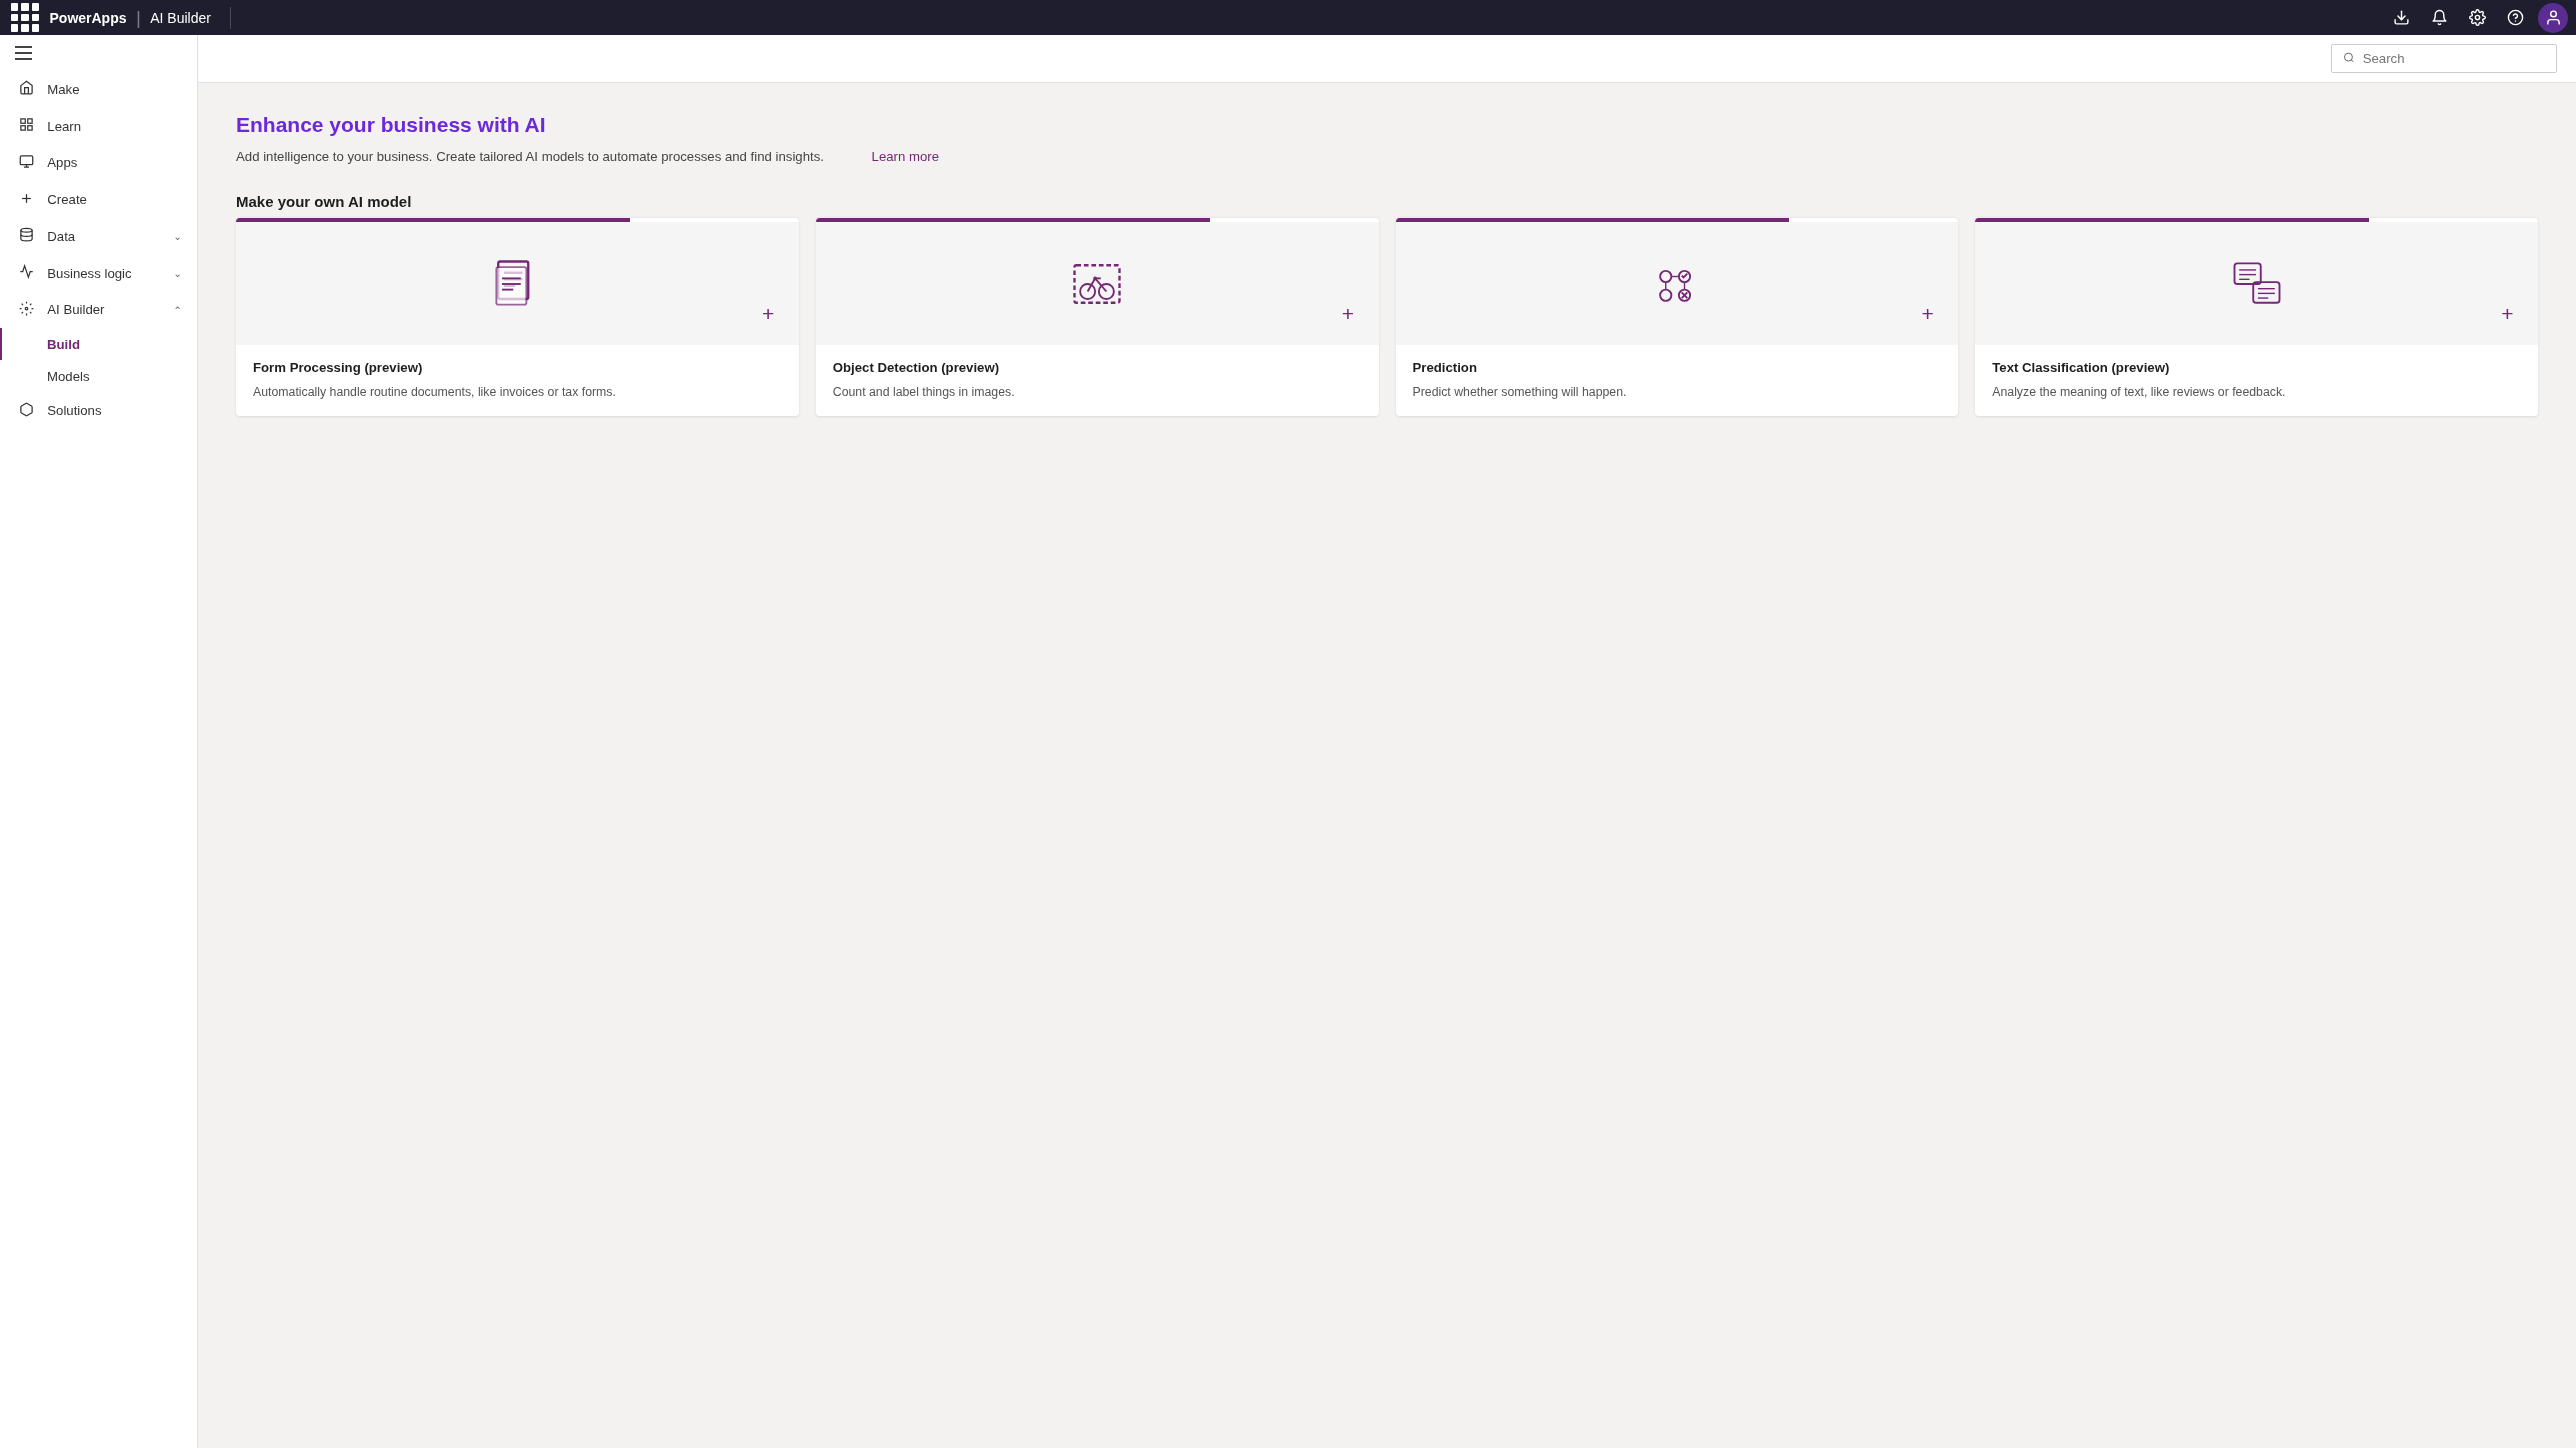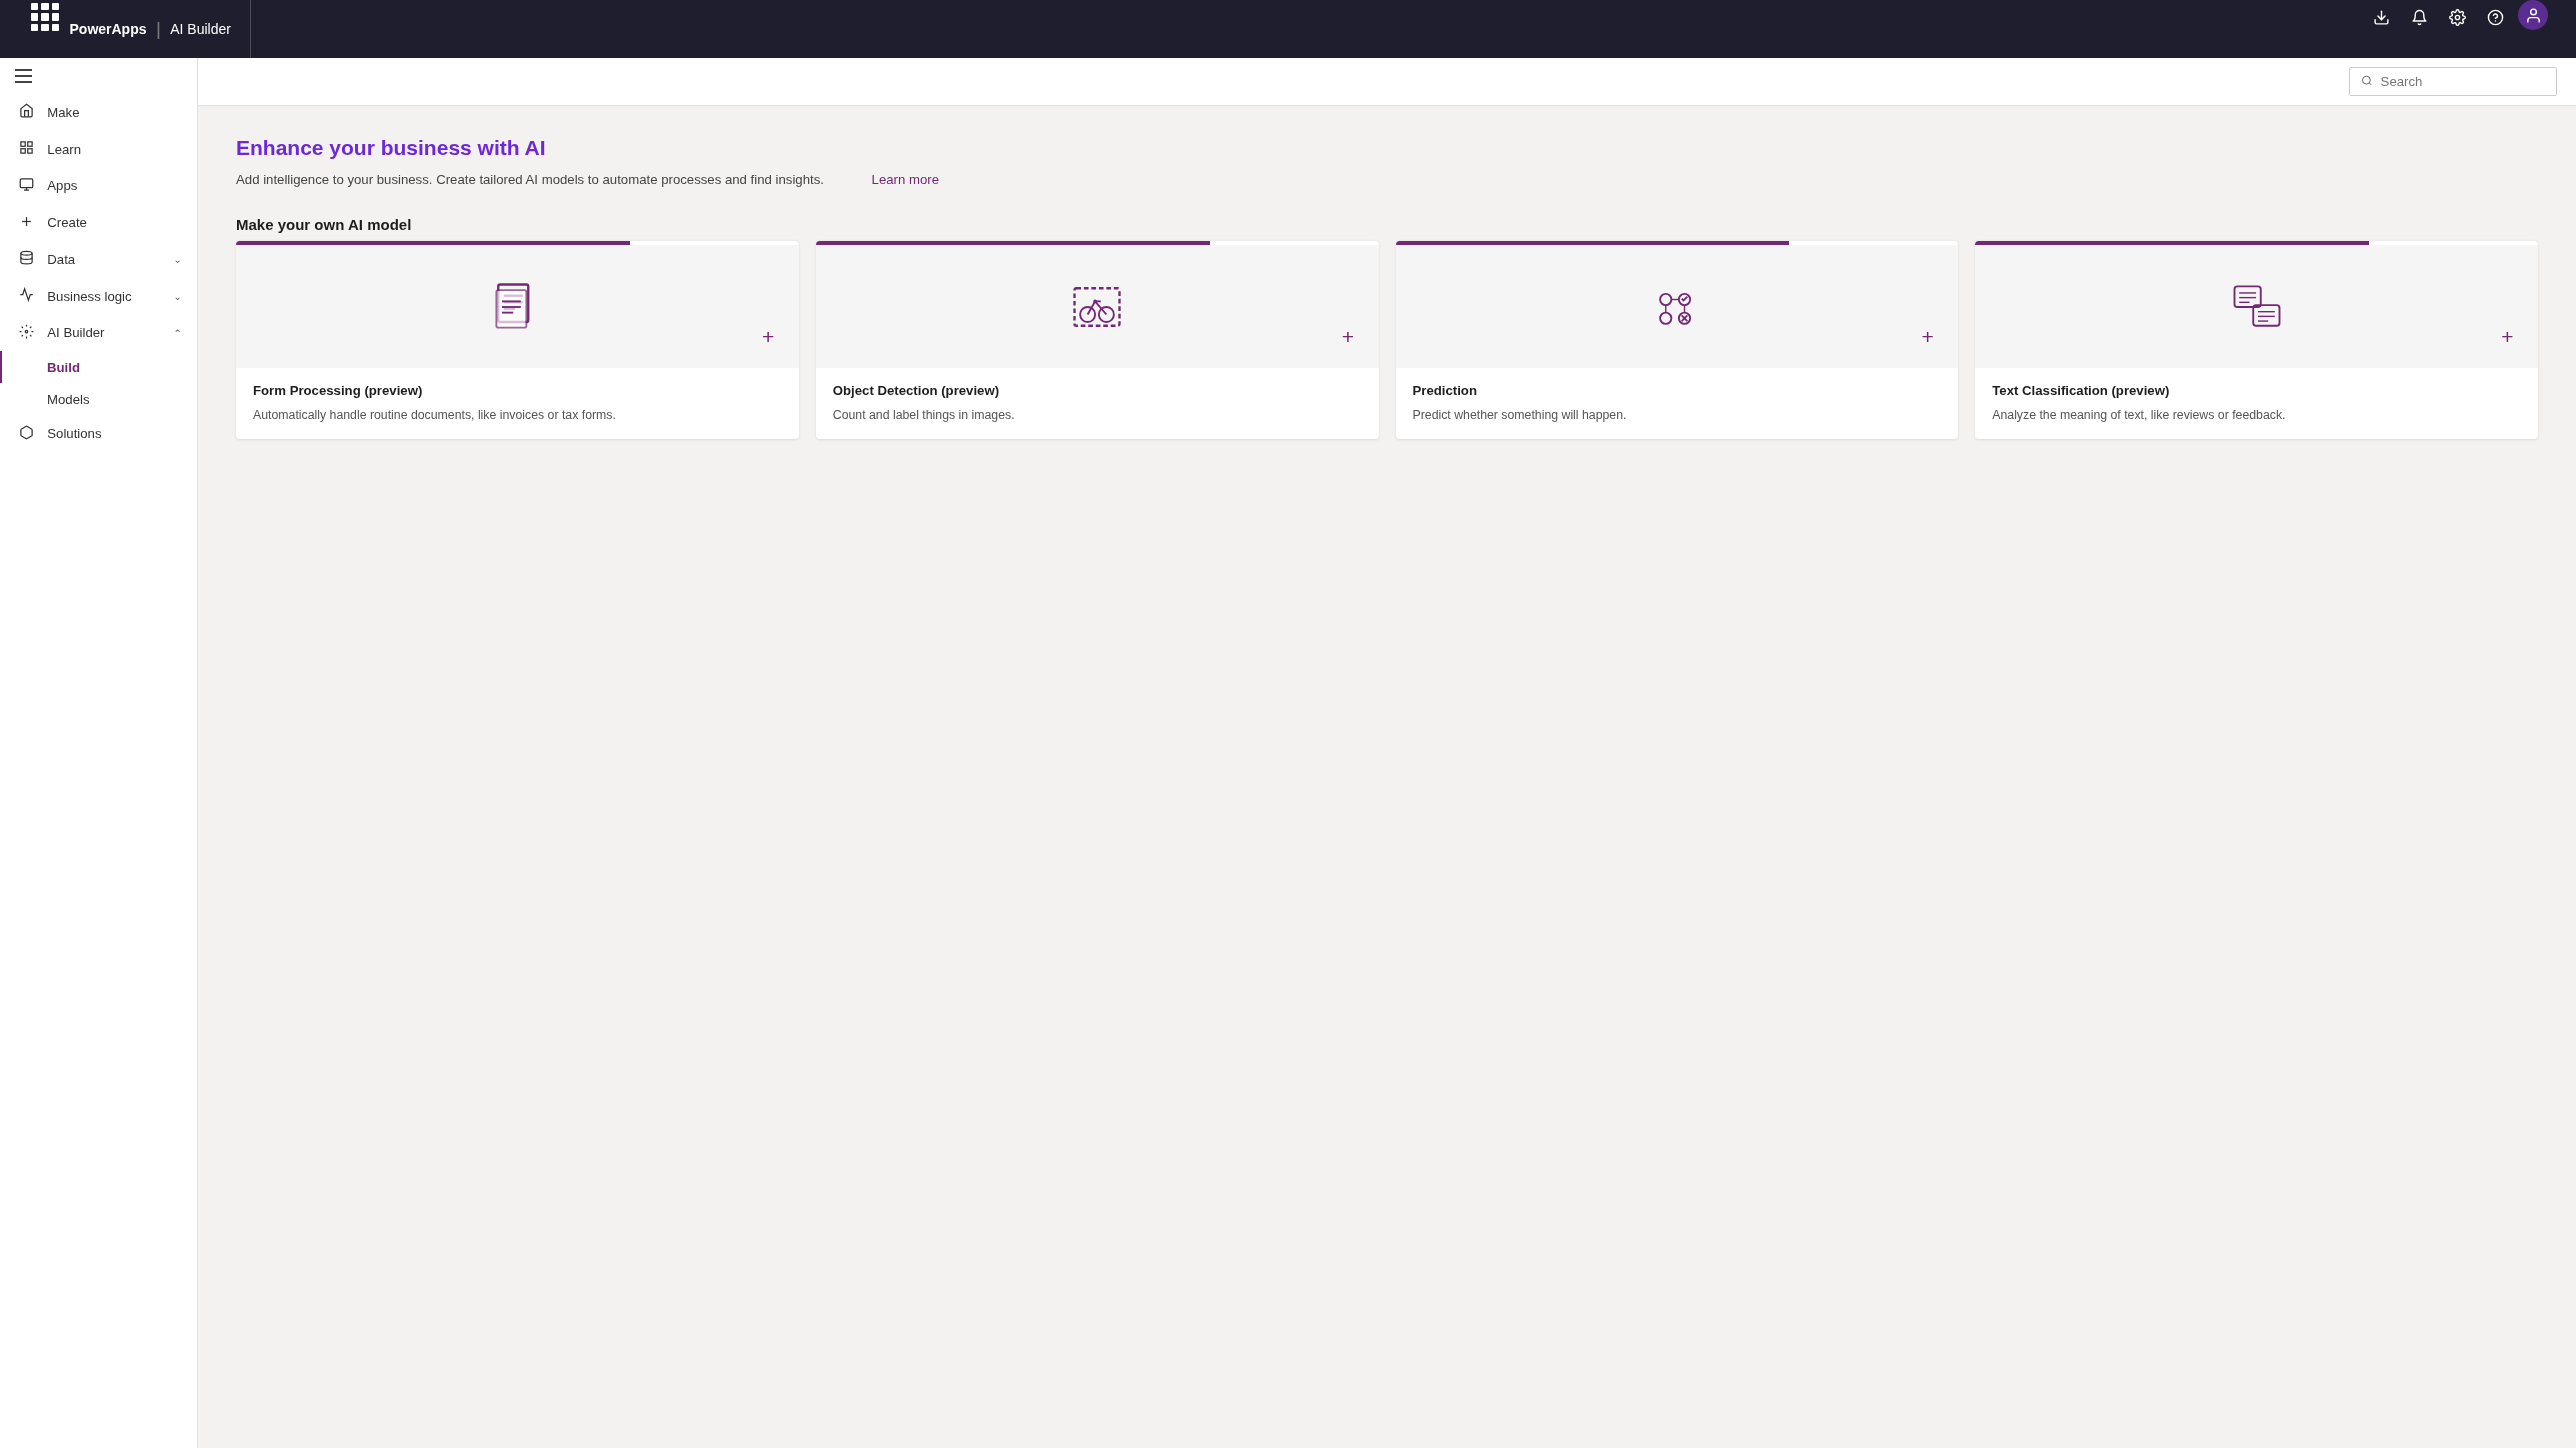--- a/index.html
+++ b/index.html
@@ -1,21 +1,21 @@
 <!DOCTYPE html>
 <html style="font-size:15px"><head>
   <meta charset="utf-8">
   <style>
     * { box-sizing: border-box; margin: 0; padding: 0; }
     body { font-family: 'Segoe UI', sans-serif; background: #f3f2f1; display: flex; flex-direction: column; height: 100vh; overflow: hidden; }
 
     
     .topbar {
-      display: flex; background: #1e1e2e; color: white;
-      height: 58px; padding: 0 28px; flex-shrink: 0; z-index: 100;
+      display: flex; align-items: center; background: #1e1e2e; color: white;
+      height: 35px; padding: 0 8px; flex-shrink: 0; z-index: 100;
     }
     .topbar-waffle {
       width: 34px; height: 34px; display: flex; align-items: center; justify-content: center;
       cursor: pointer; margin-right: 7.5px; flex-shrink: 0;
     }
     .waffle-icon { display: grid; grid-template-columns: repeat(3,7.5px); gap: 2.8px; }
     .waffle-dot { width: 7.5px; height: 7.5px; background: white; border-radius: 0.9px; }
     .topbar-brand {
       display: flex; align-items: center; gap: 0; padding-right: 19px;
       border-right: 0.9px solid rgba(255,255,255,0.2); margin-right: 15px;
@@ -61,21 +61,21 @@
 
     
     .search-bar-container {
       background: white; border-bottom: 0.9px solid #e0e0e0;
       display: flex; align-items: center; padding: 9.4px 19px;
       flex-shrink: 0;
     }
     .search-bar {
       display: flex; align-items: flex-start; border: 0.9px solid #ccc; border-radius: 1.9px;
       padding: 5.7px 11.3px; gap: 7.5px; background: white; margin-left: auto;
-      width: 208px;
+      width: 226px;
     }
     .search-input {
       border: none; outline: none; font-size: 13.2px; color: #333; background: transparent; width: 100%;
     }
 
     
     .main-content {
       flex: 1; overflow-y: auto; padding: 30px 38px; background: #f3f2f1;
     }
     .page-heading { font-size: 21px; font-weight: 600; color: #6d28d9; margin-bottom: 9.4px; }

